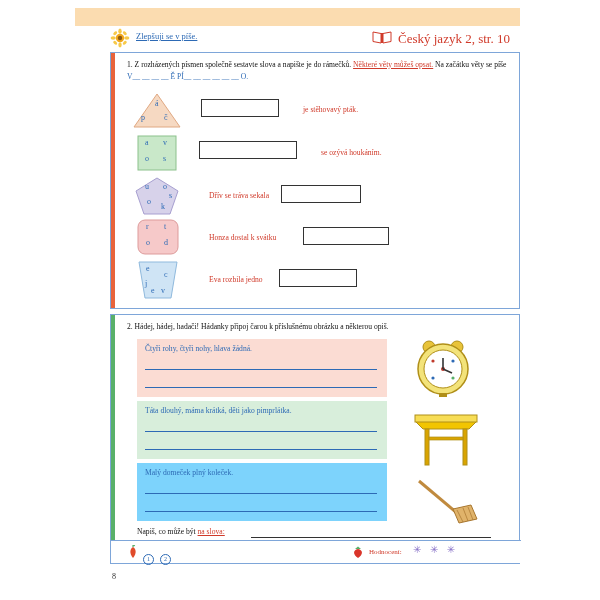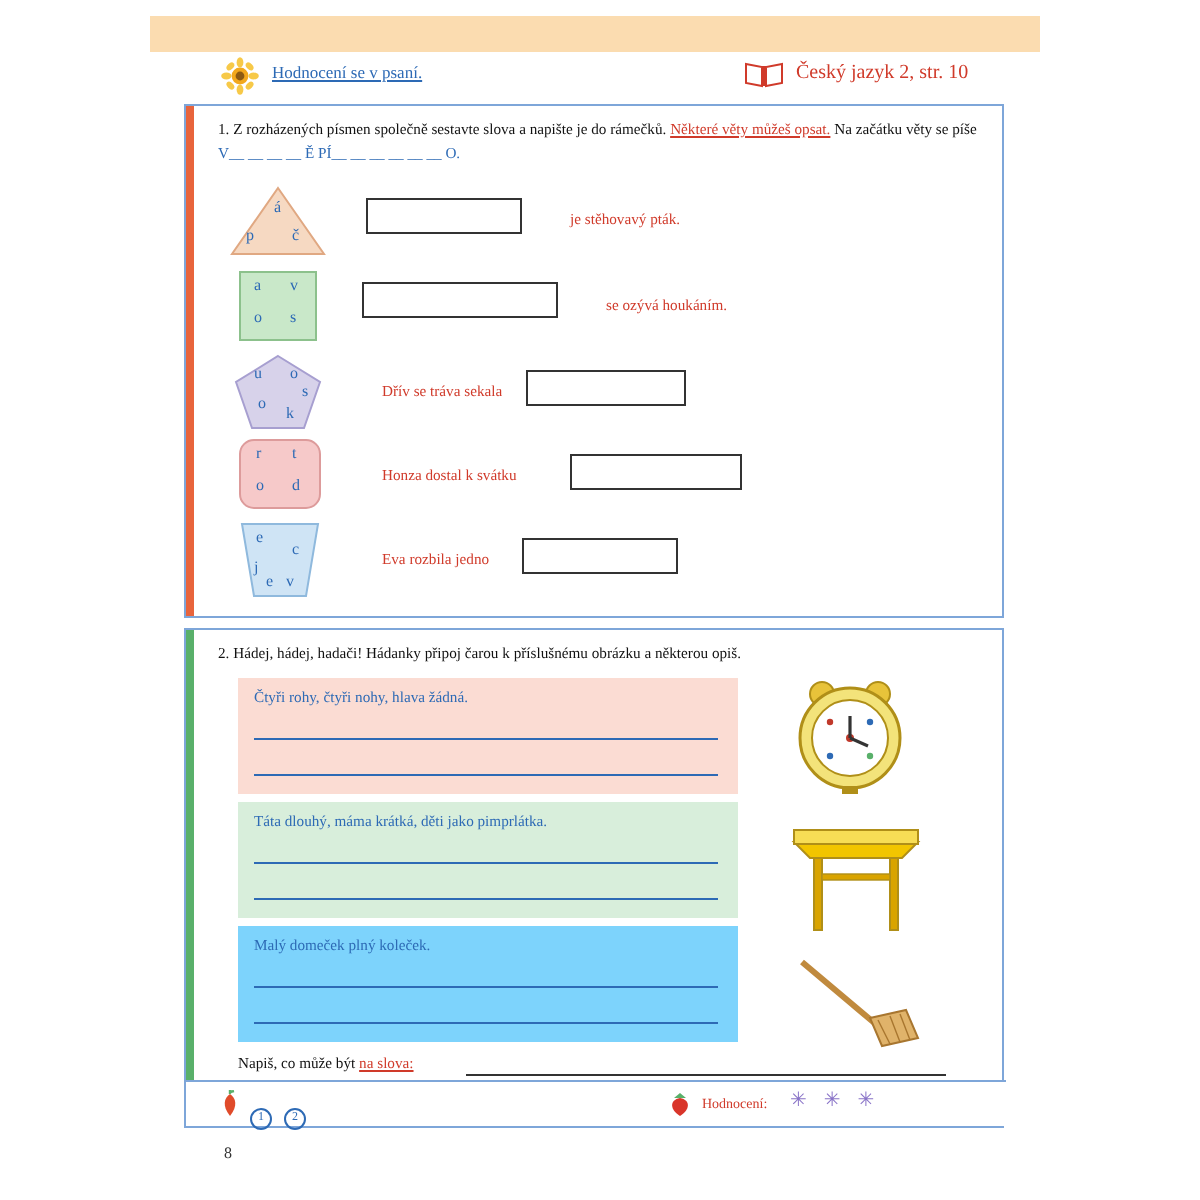--- a/index.html
+++ b/index.html
@@ -55,28 +55,28 @@
     position: absolute;
     left: 262px;
     top: 2px;
     width: 20px;
     height: 15px;
   }
   .header-right-label {
     position: absolute;
     left: 288px;
     top: 3px;
-    font-size: 10px;
+    font-size: 13px;
     color: #d03a2a;
     font-family: "Liberation Serif", serif;
   }
   
   .content {
     position: absolute;
-    left: 92px;
+    left: 110px;
     top: 52px;
     width: 410px;
     height: 508px;
   }
   .ex-box {
     position: absolute;
     left: 0;
     width: 410px;
     border: 1px solid #7ea6d9;
     box-sizing: border-box;
@@ -215,21 +215,21 @@
             <ellipse cx="3.2" cy="10" rx="2.6" ry="1.7"></ellipse>
             <ellipse cx="16.8" cy="10" rx="2.6" ry="1.7"></ellipse>
             <ellipse cx="5.2" cy="5.2" rx="2.3" ry="1.5" transform="rotate(-45 5.2 5.2)"></ellipse>
             <ellipse cx="14.8" cy="5.2" rx="2.3" ry="1.5" transform="rotate(45 14.8 5.2)"></ellipse>
             <ellipse cx="5.2" cy="14.8" rx="2.3" ry="1.5" transform="rotate(45 5.2 14.8)"></ellipse>
             <ellipse cx="14.8" cy="14.8" rx="2.3" ry="1.5" transform="rotate(-45 14.8 14.8)"></ellipse>
           </g>
         </g>
       </svg>
     </span>
-    <span class="header-left-label">Hodnocení se v psaní.</span>
+    <span class="header-left-label">Zlepšuji se v píše.</span>
 
     <span class="book-icon">
       <svg width="20" height="15" viewBox="0 0 20 15">
         <path d="M1 2 L9 3.5 L9 13 L1 11.5 Z" fill="#ffffff" stroke="#d03a2a" stroke-width="1"></path>
         <path d="M19 2 L11 3.5 L11 13 L19 11.5 Z" fill="#ffffff" stroke="#d03a2a" stroke-width="1"></path>
         <rect x="9" y="3" width="2" height="10" fill="#d03a2a"></rect>
       </svg>
     </span>
     <span class="header-right-label">Český jazyk 2, str. 10</span>
   </div>

